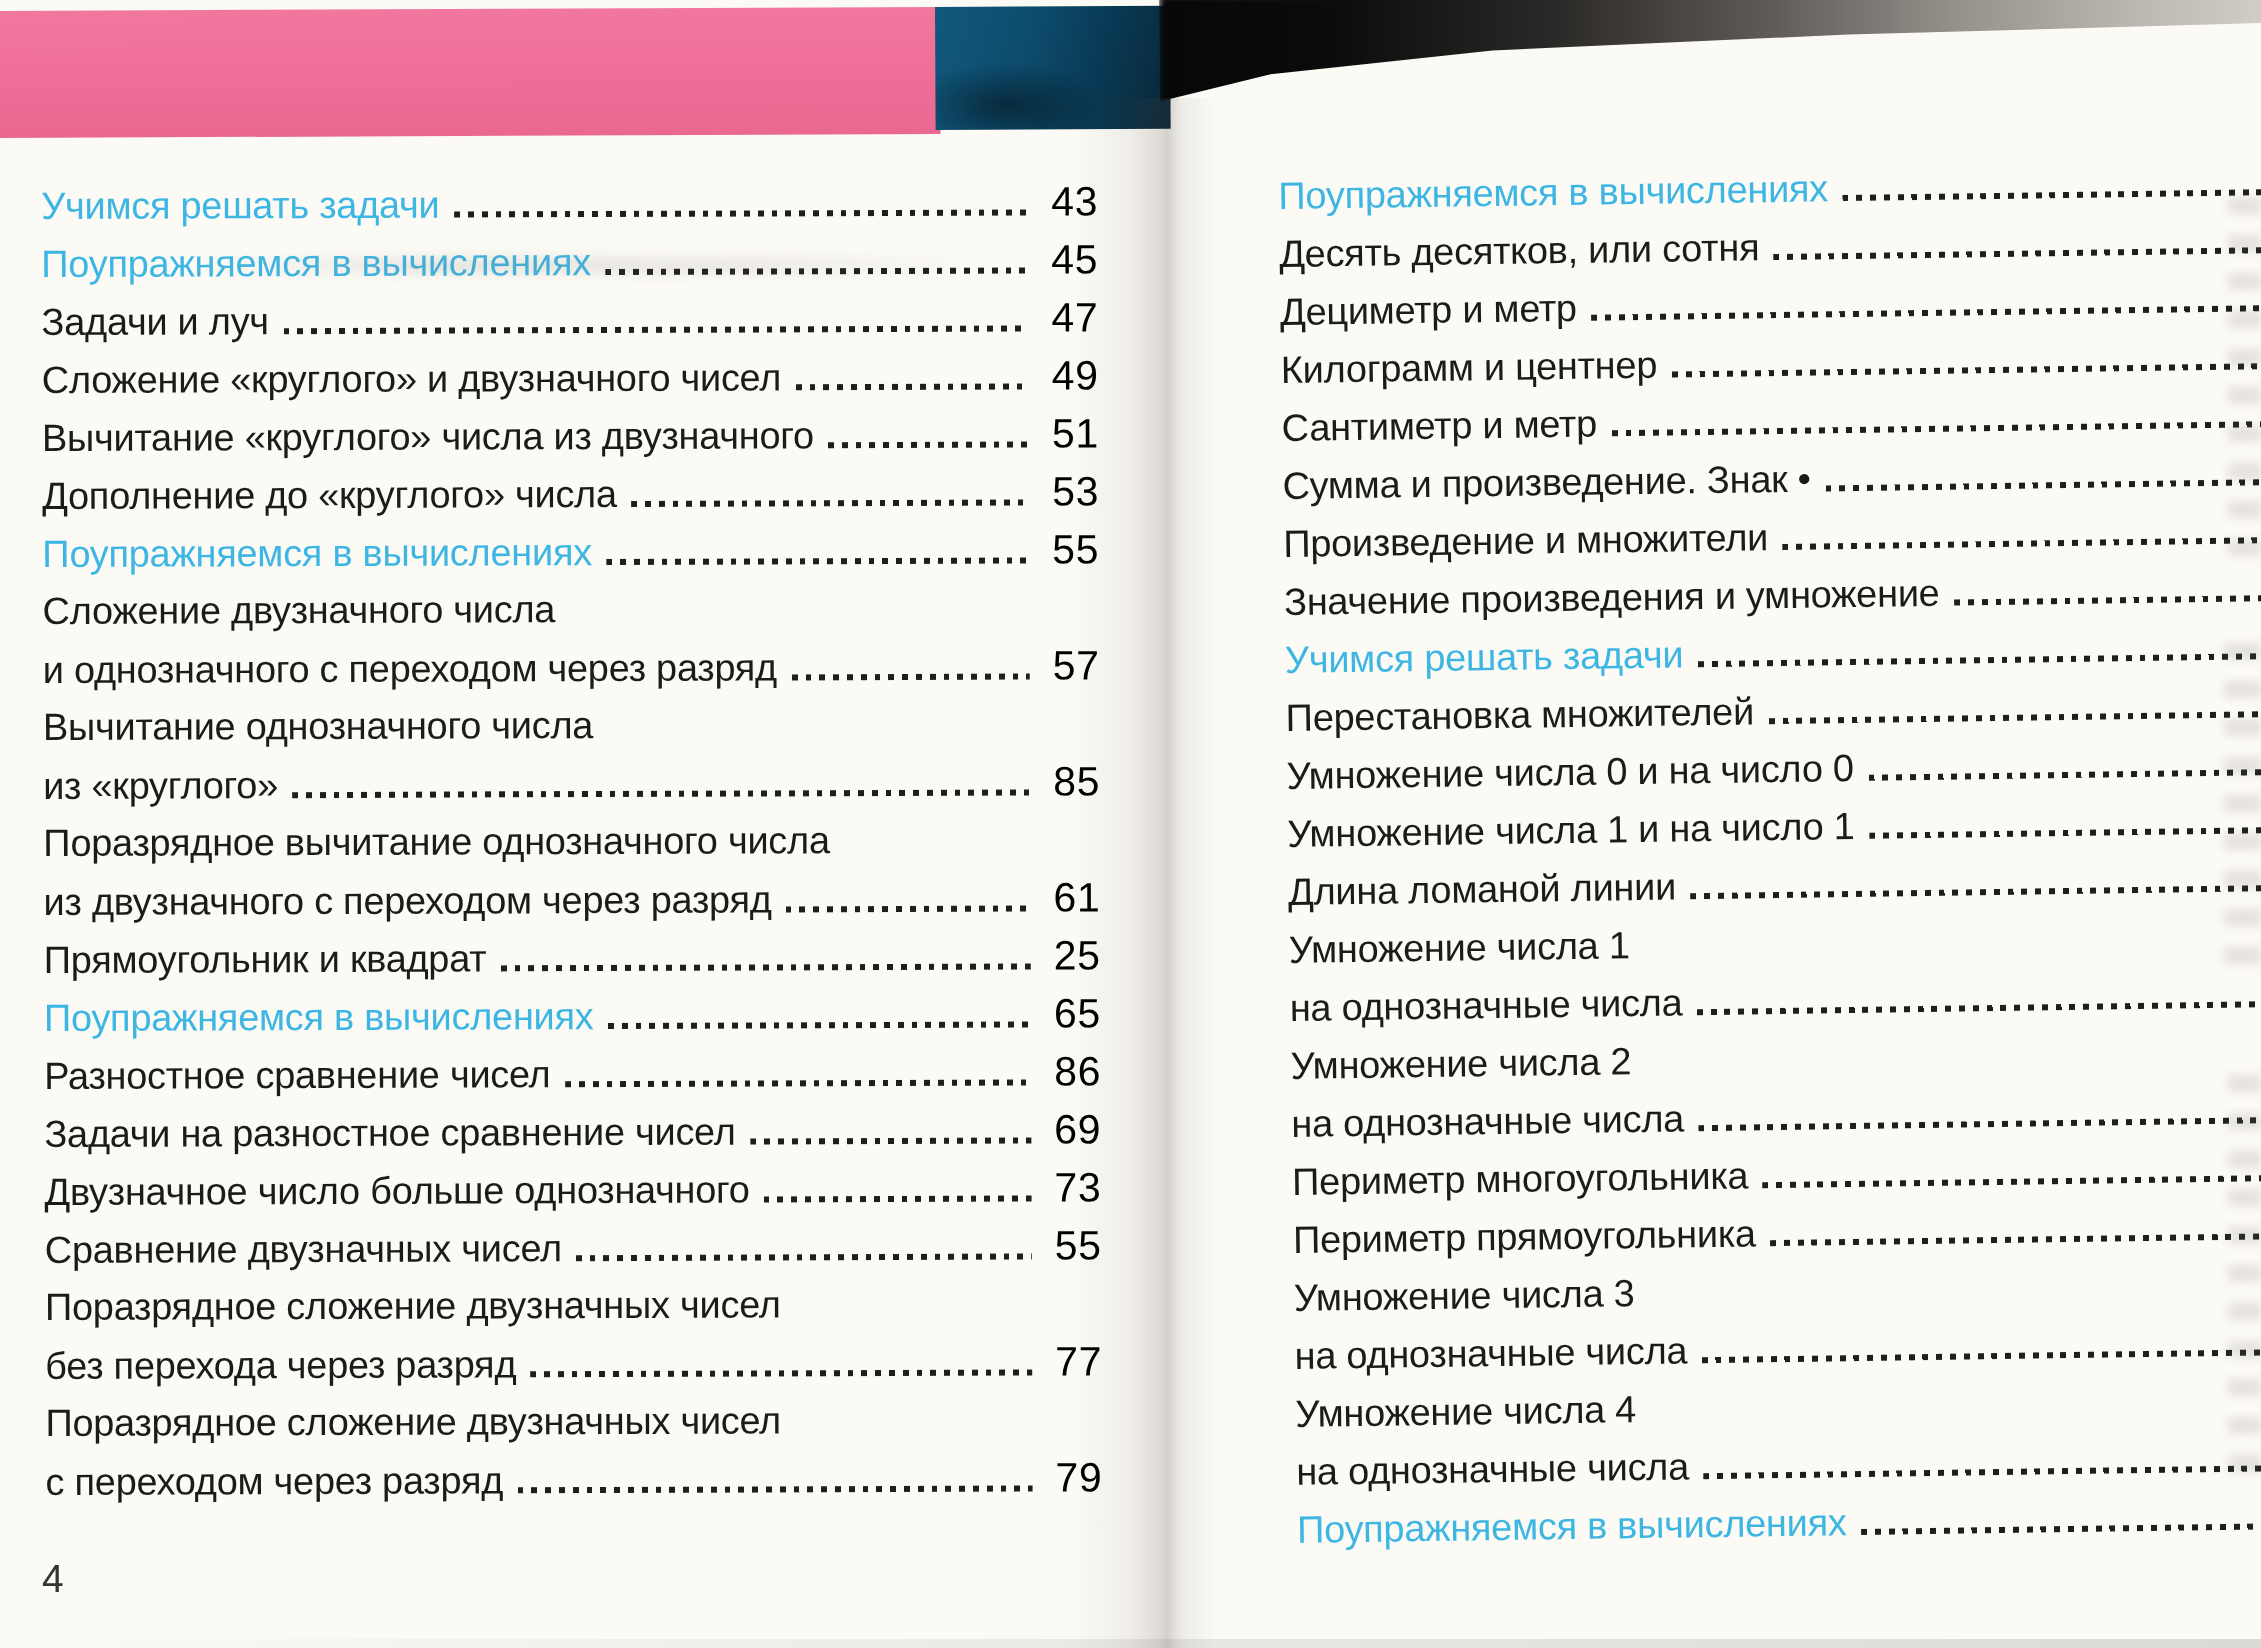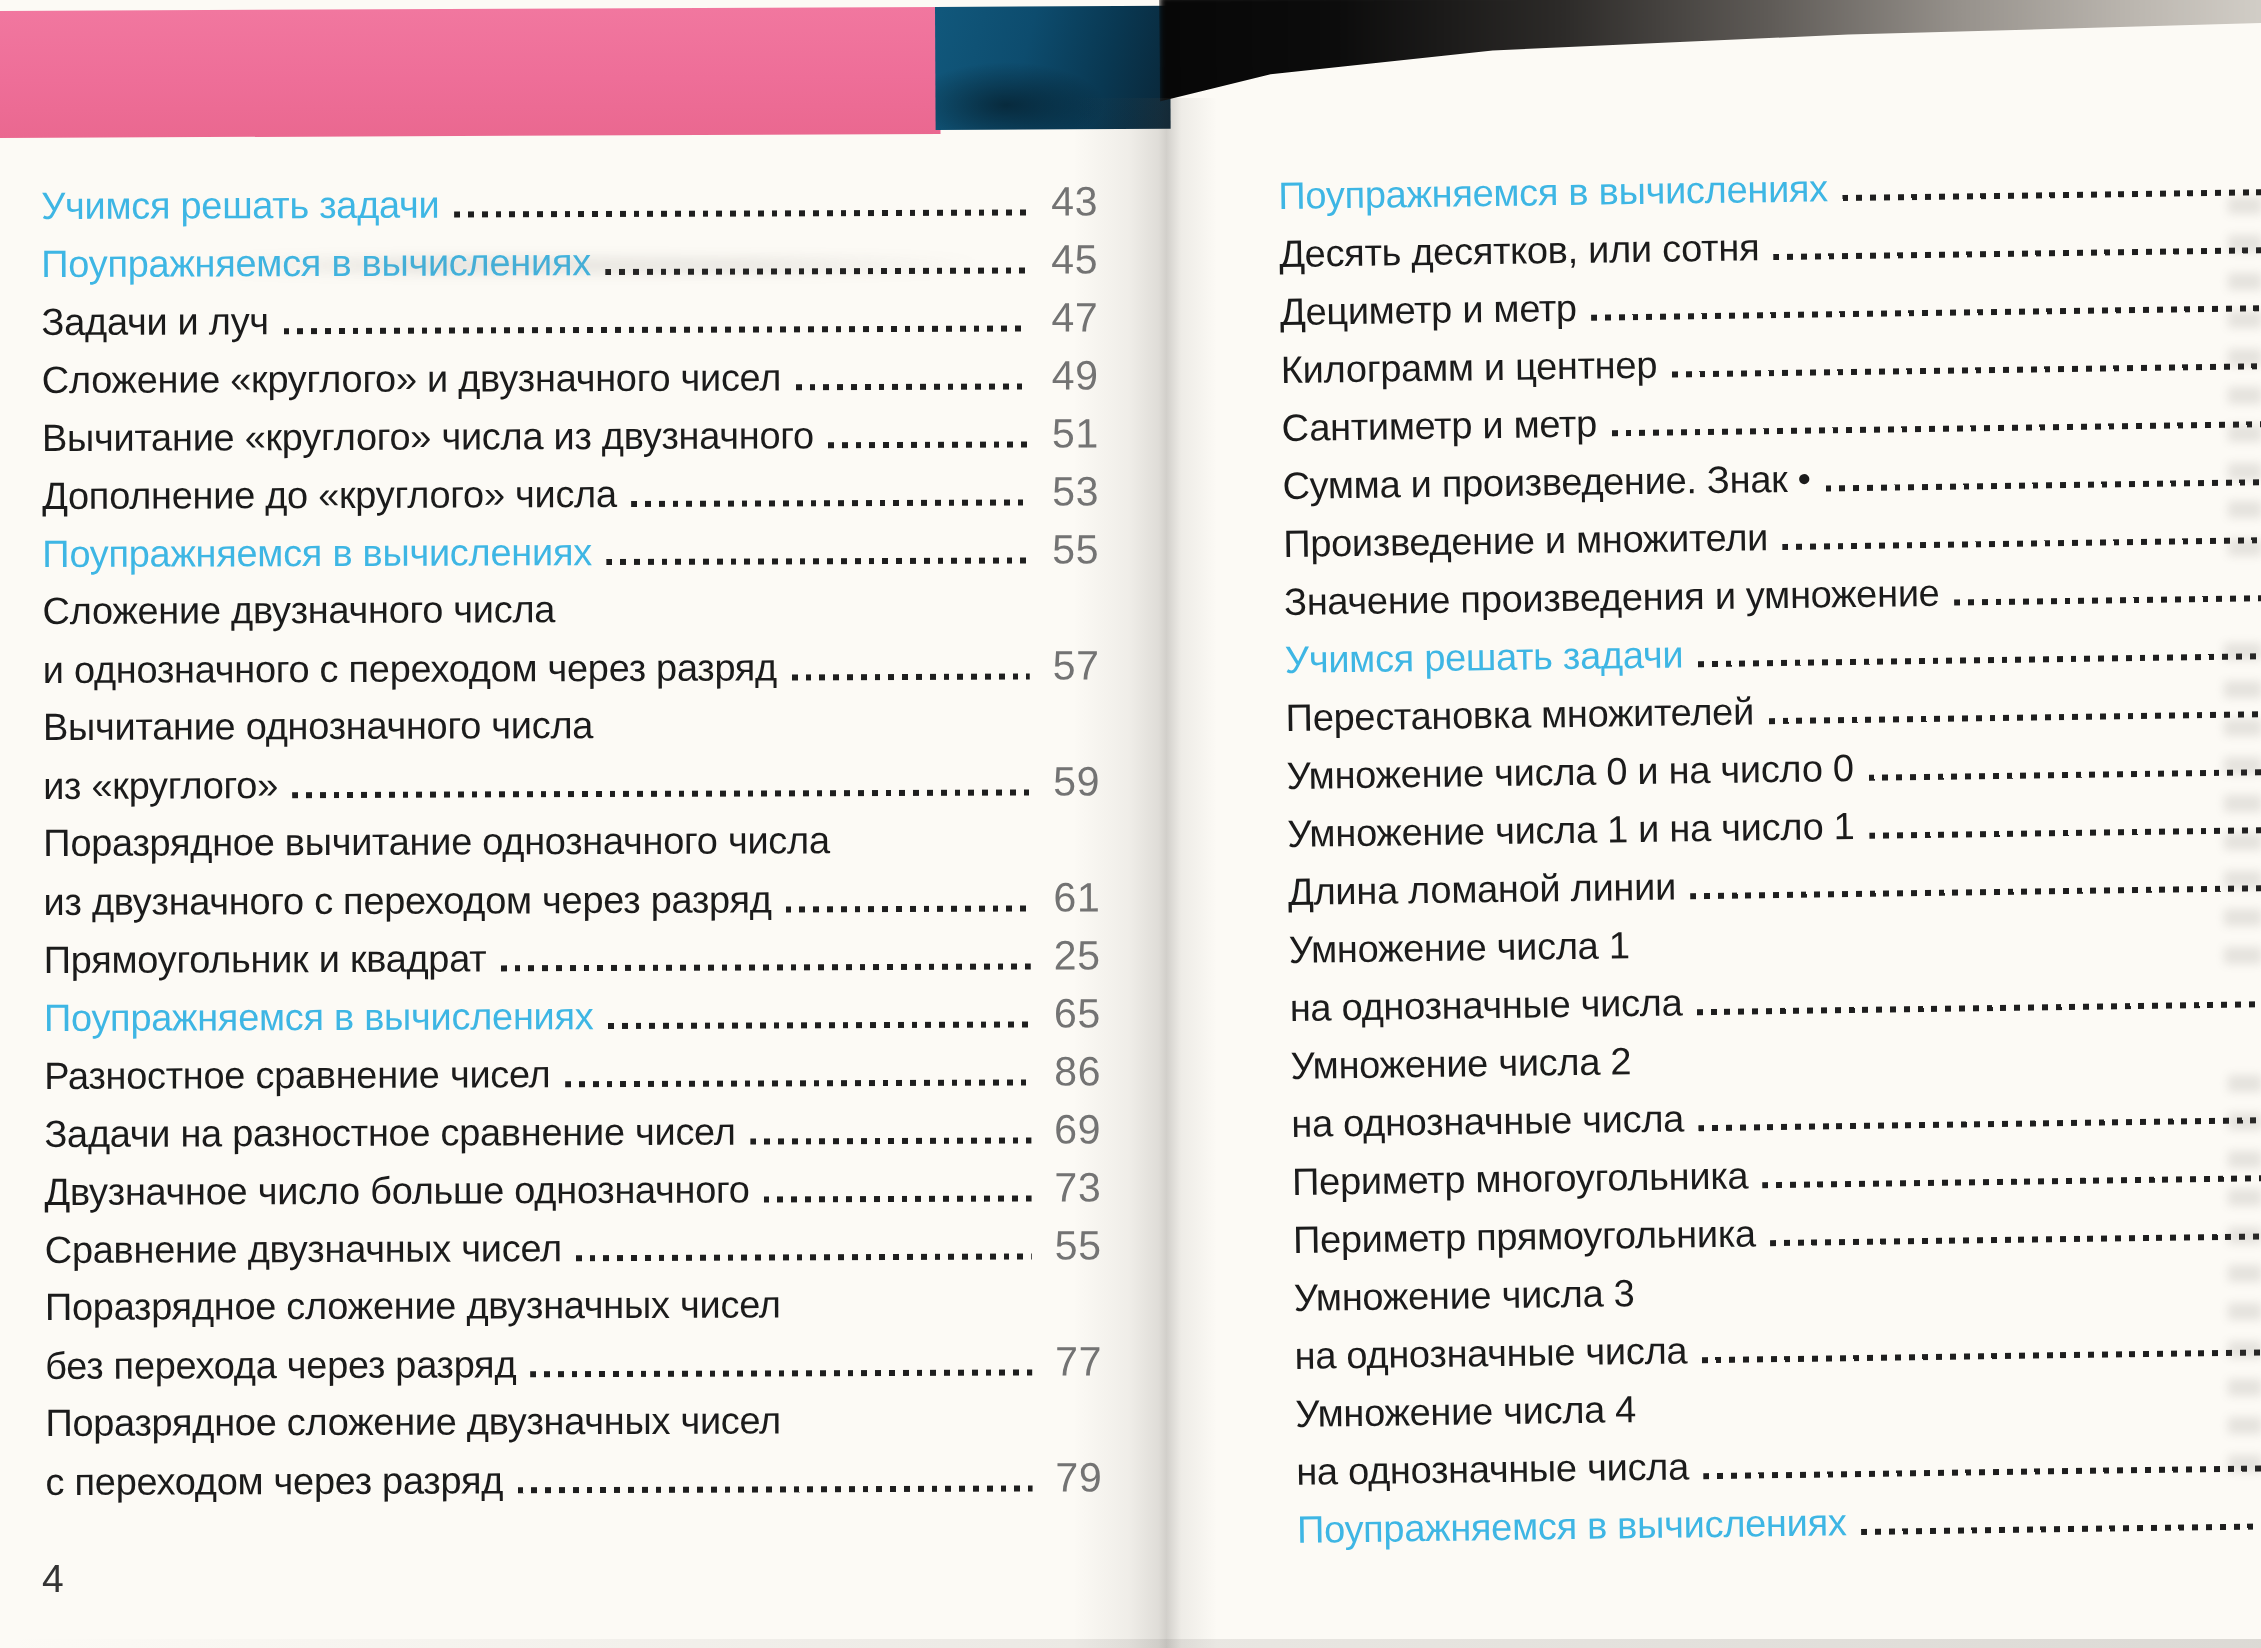--- a/index.html
+++ b/index.html
@@ -63,21 +63,21 @@
     letter-spacing:-0.3px;color:var(--text-black);
   }
   .row.cyan .t{color:var(--accent-cyan);}
   .dots{
     flex:1 1 auto;height:5.9px;margin:0 6.6px 0 14.4px;
     background:repeating-linear-gradient(to right,var(--dot-color) 0 5.9px,transparent 5.9px 13.8px);
   }
   .page-right .dots{margin-right:-30px;}
   .pg{
     font-size:41px;line-height:58px;min-width:63px;text-align:right;
-    color:#737373;letter-spacing:0.7px;
+    color:#000000;letter-spacing:0.7px;
   }
   .folio{
     position:absolute;left:42px;top:1559px;font-size:39px;line-height:1;
     color:#343434;font-family:"Liberation Sans",sans-serif;
   }
 
   
   .ghost{
     position:absolute;filter:blur(4.6px);opacity:.16;pointer-events:none;
     background:repeating-linear-gradient(to bottom,#6e6a64 0 17px,transparent 17px 38px);
@@ -149,21 +149,21 @@
         <span class="t">и однозначного с переходом через разряд</span>
         <span class="dots"></span>
         <span class="pg">57</span>
       </div>
       <div class="row">
         <span class="t">Вычитание однозначного числа</span>
       </div>
       <div class="row">
         <span class="t">из «круглого»</span>
         <span class="dots"></span>
-        <span class="pg">59</span>
+        <span class="pg">85</span>
       </div>
       <div class="row">
         <span class="t">Поразрядное вычитание однозначного числа</span>
       </div>
       <div class="row">
         <span class="t">из двузначного с переходом через разряд</span>
         <span class="dots"></span>
         <span class="pg">61</span>
       </div>
       <div class="row">

